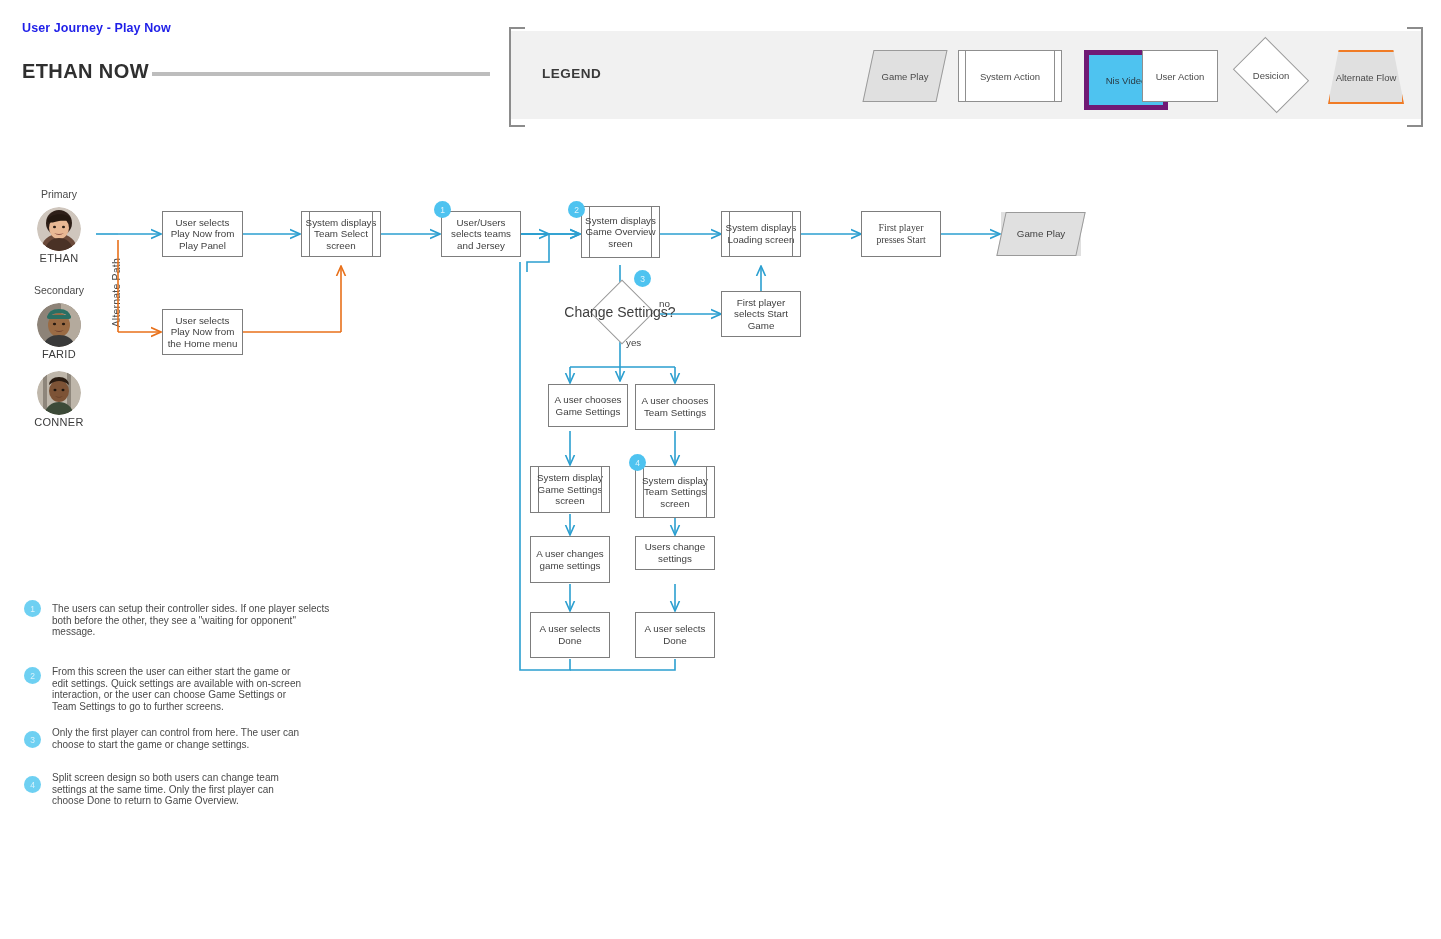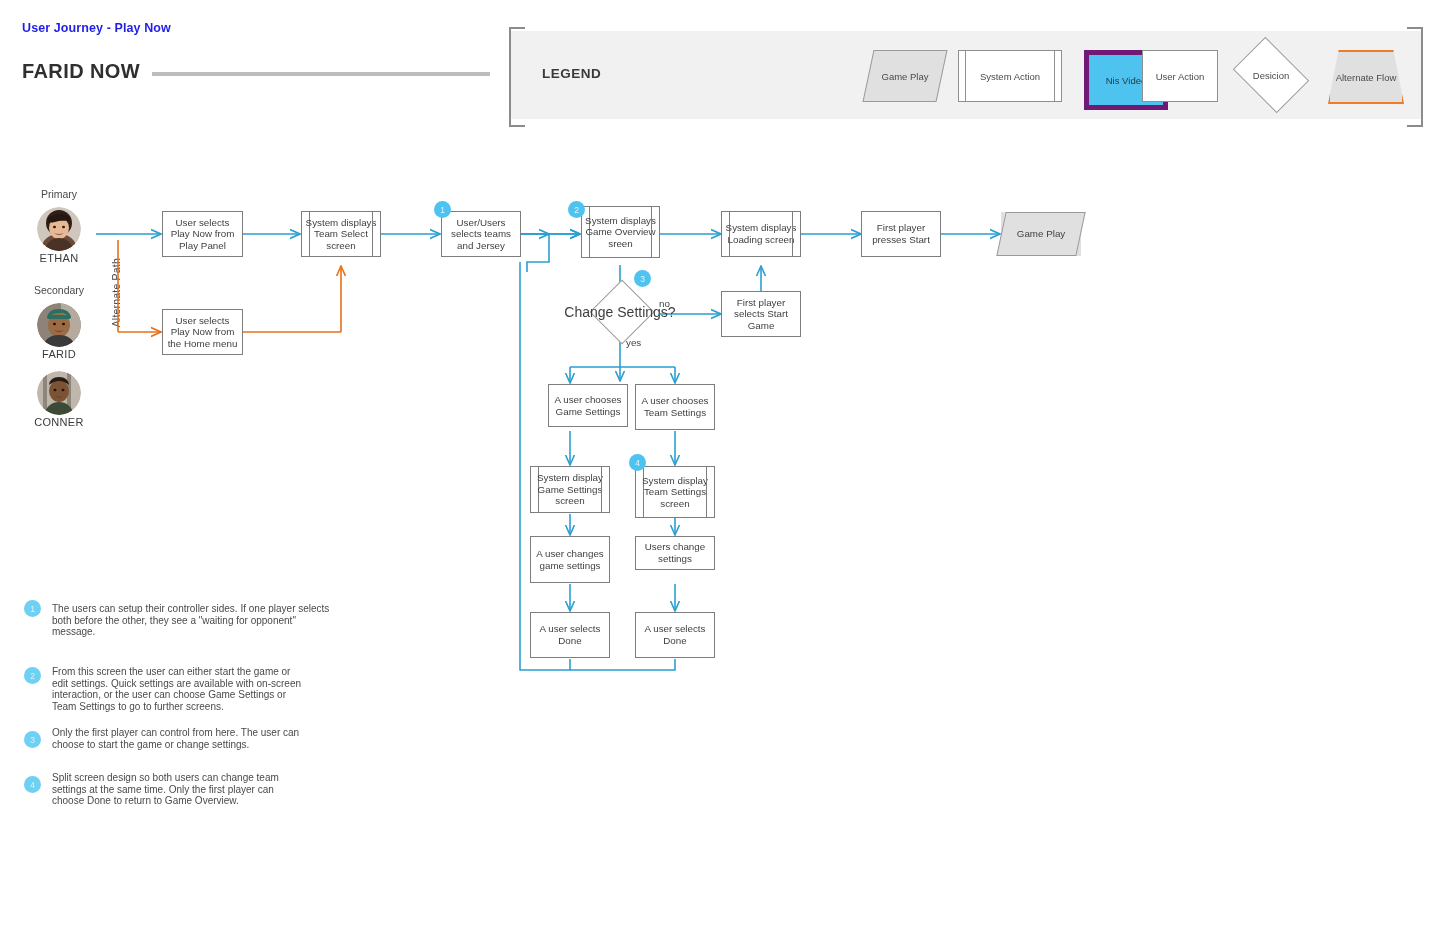--- a/index.html
+++ b/index.html
@@ -83,21 +83,21 @@
   .fn-badge{position:absolute;width:17px;height:17px;border-radius:50%;background:#6ed0f2;
       color:#d9f2fc;font-size:8.5px;display:flex;align-items:center;justify-content:center;}
   .fn-text{position:absolute;font-size:10px;line-height:11.5px;color:#4a4a4a;width:280px;}
 
   #wires{position:absolute;left:0;top:0;width:1441px;height:939px;pointer-events:none;}
 </style>
 </head>
 <body>
 
 <div class="abs" id="doc-subtitle">User Journey - Play Now</div>
-<div class="abs" id="page-title">FARID NOW</div>
+<div class="abs" id="page-title">ETHAN NOW</div>
 <div class="abs" id="title-rule"></div>
 
 <div class="abs" id="legend-panel"></div>
 <div class="bracket" id="legend-bracket-left"></div>
 <div class="bracket" id="legend-bracket-right"></div>
 <div class="abs" id="legend-label">LEGEND</div>
 
 <div class="lg-item shape-parallelogram" style="left:868px;width:72px;">
   <div class="lg-text unskew">Game Play</div>
 </div>
@@ -277,21 +277,21 @@
 <div class="edge-lbl" style="left:626px;top:337px;">yes</div>
 
 <div class="node" style="left:721px;top:291px;width:80px;height:46px;">
   <div class="lbl">First player selects Start Game</div>
 </div>
 
 <div class="node sys" style="left:721px;top:211px;width:80px;height:46px;">
   <div class="lbl">System displays Loading screen</div>
 </div>
 
-<div class="node" style="left:861px;top:211px;width:80px;height:46px;">
+<div class="node" style="left:861px;top:211px;width:80px;height:46px;font-family:Liberation Serif, serif;">
   <div class="lbl">First player presses Start</div>
 </div>
 
 <div class="node gameplay" style="left:1001px;top:212px;width:80px;height:44px;">
   <div class="para"></div>
   <div class="lbl">Game Play</div>
 </div>
 
 <div class="node" style="left:548px;top:384px;width:80px;height:43px;">
   <div class="lbl">A user chooses Game Settings</div>

